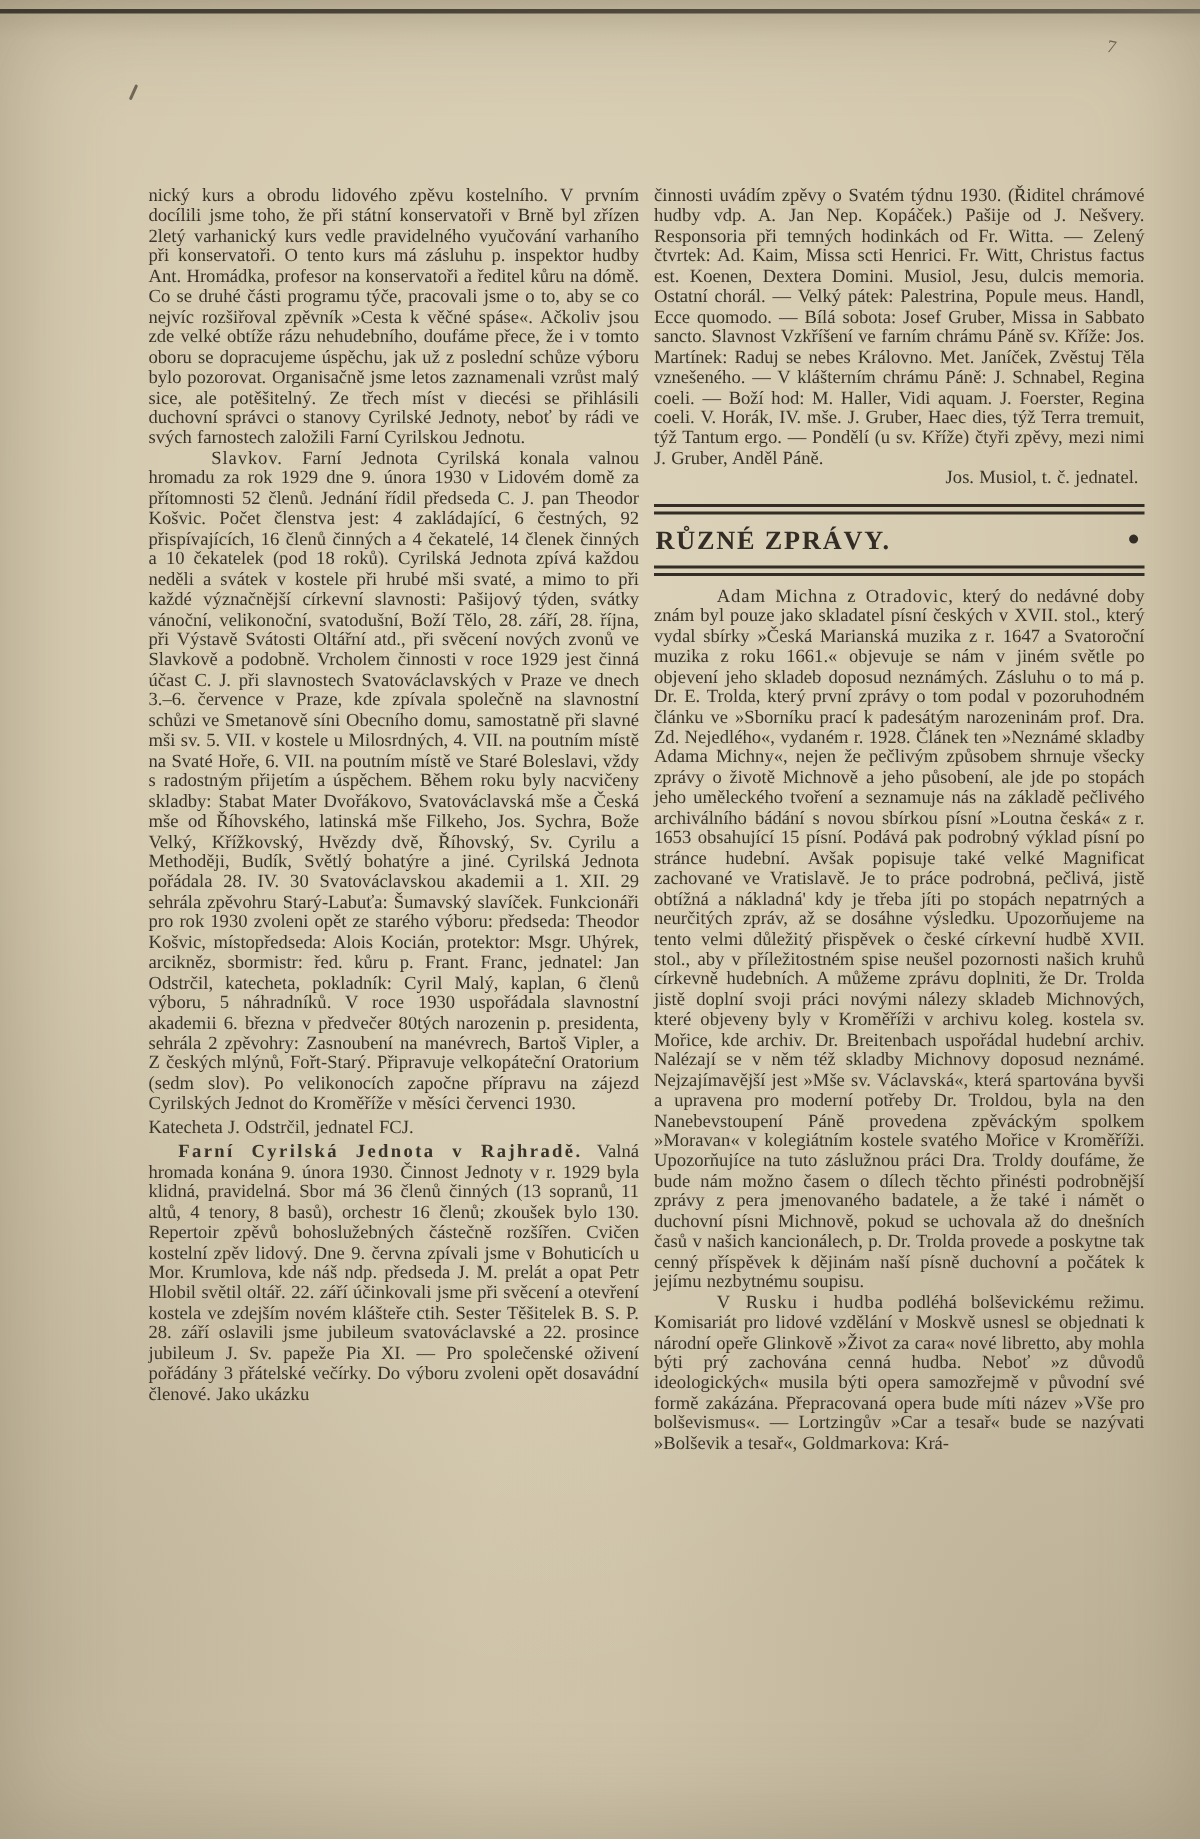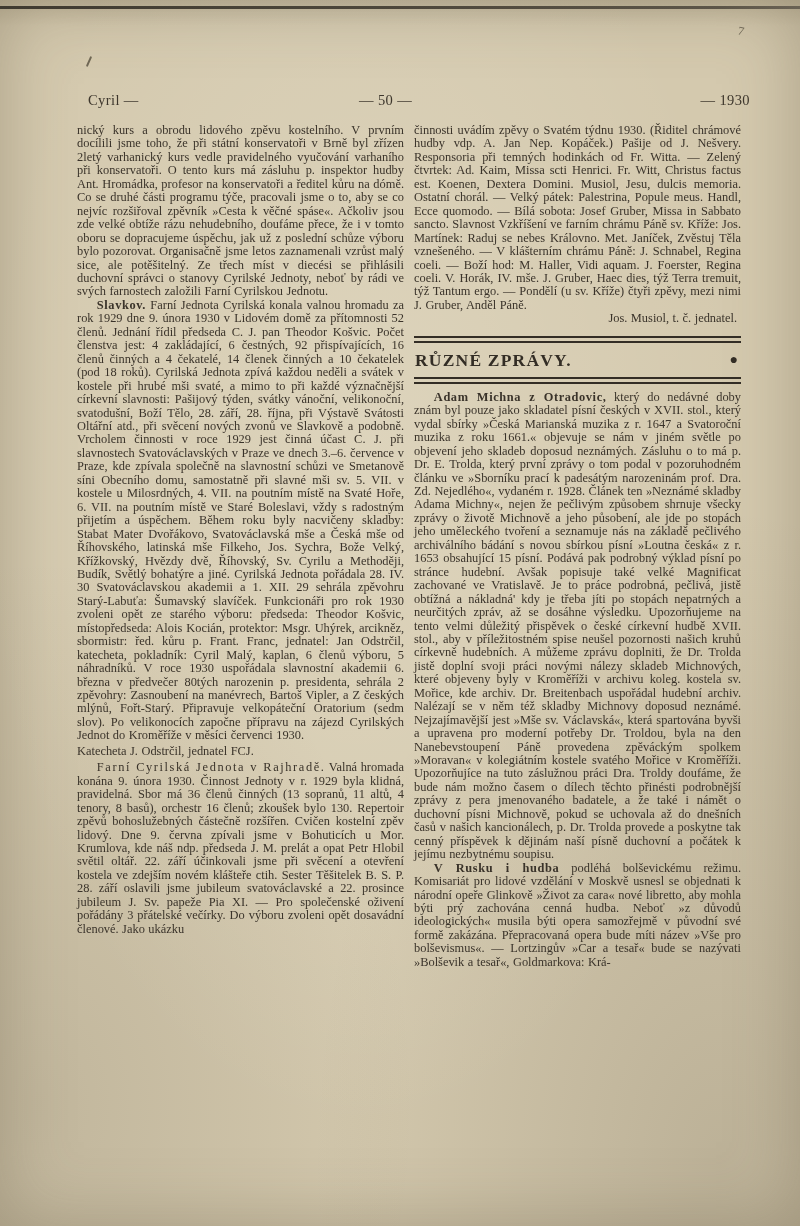--- a/index.html
+++ b/index.html
@@ -30,54 +30,49 @@
     position:absolute;top:24px;right:56px;
     font-size:12px;color:#6e6655;transform:rotate(12deg);
   }
   .header{
     position:absolute;top:92px;left:88px;right:50px;
     display:flex;justify-content:space-between;align-items:baseline;
     font-size:14.5px;letter-spacing:.4px;color:#3d362c;
   }
   .header .center{transform:translateX(-34px);}
   .columns{
-    position:absolute;top:124px;left:77px;width:664px;
+    position:absolute;top:124px;left:99px;width:664px;
     display:flex;gap:10px;
   }
   .col{width:327px;hyphens:auto;}
   .col p{
     margin:0;text-align:justify;
     font-size:12.4px;line-height:13.45px;
     word-spacing:.4px;
   }
   .indent{text-indent:1.6em;}
-  .lead{font-weight:bold;letter-spacing:.6px;}
-  .lead-wide{font-weight:normal;letter-spacing:1.6px;}
+  .lead{font-weight:normal;letter-spacing:.6px;margin-left:22px;}
+  .lead-wide{font-weight:bold;letter-spacing:1.6px;}
   .sig-center{text-align:center;margin:2px 0 3px !important;}
   .sig-right{text-align:right !important;margin:0 4px 4px 0 !important;}
   .section-block{margin:10px 0 7px;}
   .double-rule{height:3px;border-top:2px solid #332d25;border-bottom:2px solid #332d25;}
   .section-title-row{display:flex;justify-content:space-between;align-items:center;padding:7px 3px 6px 1px;gap:41px;}
   .section-title{font-weight:bold;font-size:17.5px;letter-spacing:1.2px;color:#332d25;}
   .bullet{font-size:14px;color:#332d25;line-height:1;}
 </style>
 </head>
 <body>
 
 <div class="page">
 
   <div class="top-edge"></div>
   <div class="pen-mark"></div>
   <div class="corner-mark">7</div>
 
-  <div class="header">
-    <span>Cyril —</span>
-    <span class="center">— 50 —</span>
-    <span>— 1930</span>
-  </div>
 
   <div class="columns">
 
     <div class="col">
       <p><span>nický kurs a obrodu lidového zpěvu kostelního. V prvním docílili jsme toho, že při státní konservatoři v Brně byl zřízen 2letý varhanický kurs vedle pravidelného vyučování varhaního při konservatoři. O tento kurs má zásluhu p. inspektor hudby Ant. Hromádka, profesor na konservatoři a ředitel kůru na dómě. Co se druhé části programu týče, pracovali jsme o to, aby se co nejvíc rozšiřoval zpěvník »Cesta k věčné spáse«. Ačkoliv jsou zde velké obtíže rázu nehudebního, doufáme přece, že i v tomto oboru se dopracujeme úspěchu, jak už z poslední schůze výboru bylo pozorovat. Organisačně jsme letos zaznamenali vzrůst malý sice, ale potěšitelný. Ze třech míst v diecési se přihlásili duchovní správci o stanovy Cyrilské Jednoty, neboť by rádi ve svých farnostech založili Farní Cyrilskou Jednotu.</span></p>
       <p class="indent"><span class="lead">Slavkov.</span><span> Farní Jednota Cyrilská konala valnou hromadu za rok 1929 dne 9. února 1930 v Lidovém domě za přítomnosti 52 členů. Jednání řídil předseda C. J. pan Theodor Košvic. Počet členstva jest: 4 zakládající, 6 čestných, 92 přispívajících, 16 členů činných a 4 čekatelé, 14 členek činných a 10 čekatelek (pod 18 roků). Cyrilská Jednota zpívá každou neděli a svátek v kostele při hrubé mši svaté, a mimo to při každé význačnější církevní slavnosti: Pašijový týden, svátky vánoční, velikonoční, svatodušní, Boží Tělo, 28. září, 28. října, při Výstavě Svátosti Oltářní atd., při svěcení nových zvonů ve Slavkově a podobně. Vrcholem činnosti v roce 1929 jest činná účast C. J. při slavnostech Svatováclavských v Praze ve dnech 3.–6. července v Praze, kde zpívala společně na slavnostní schůzi ve Smetanově síni Obecního domu, samostatně při slavné mši sv. 5. VII. v kostele u Milosrdných, 4. VII. na poutním místě na Svaté Hoře, 6. VII. na poutním místě ve Staré Boleslavi, vždy s radostným přijetím a úspěchem. Během roku byly nacvičeny skladby: Stabat Mater Dvořákovo, Svatováclavská mše a Česká mše od Říhovského, latinská mše Filkeho, Jos. Sychra, Bože Velký, Křížkovský, Hvězdy dvě, Říhovský, Sv. Cyrilu a Methoději, Budík, Světlý bohatýre a jiné. Cyrilská Jednota pořádala 28. IV. 30 Svatováclavskou akademii a 1. XII. 29 sehrála zpěvohru Starý-Labuťa: Šumavský slavíček. Funkcionáři pro rok 1930 zvoleni opět ze starého výboru: předseda: Theodor Košvic, místopředseda: Alois Kocián, protektor: Msgr. Uhýrek, arcikněz, sbormistr: řed. kůru p. Frant. Franc, jednatel: Jan Odstrčil, katecheta, pokladník: Cyril Malý, kaplan, 6 členů výboru, 5 náhradníků. V roce 1930 uspořádala slavnostní akademii 6. března v předvečer 80tých narozenin p. presidenta, sehrála 2 zpěvohry: Zasnoubení na manévrech, Bartoš Vipler, a Z českých mlýnů, Fořt-Starý. Připravuje velkopáteční Oratorium (sedm slov). Po velikonocích započne přípravu na zájezd Cyrilských Jednot do Kroměříže v měsíci červenci 1930.</span></p>
       <p class="sig-center">Katecheta J. Odstrčil, jednatel FCJ.</p>
       <p class="indent"><span class="lead-wide">Farní Cyrilská Jednota v Rajhradě.</span><span> Valná hromada konána 9. února 1930. Činnost Jednoty v r. 1929 byla klidná, pravidelná. Sbor má 36 členů činných (13 sopranů, 11 altů, 4 tenory, 8 basů), orchestr 16 členů; zkoušek bylo 130. Repertoir zpěvů bohoslužebných částečně rozšířen. Cvičen kostelní zpěv lidový. Dne 9. června zpívali jsme v Bohuticích u Mor. Krumlova, kde náš ndp. předseda J. M. prelát a opat Petr Hlobil světil oltář. 22. září účinkovali jsme při svěcení a otevření kostela ve zdejším novém klášteře ctih. Sester Těšitelek B. S. P. 28. září oslavili jsme jubileum svatováclavské a 22. prosince jubileum J. Sv. papeže Pia XI. — Pro společenské oživení pořádány 3 přátelské večírky. Do výboru zvoleni opět dosavádní členové. Jako ukázku</span></p>
     </div>
 

